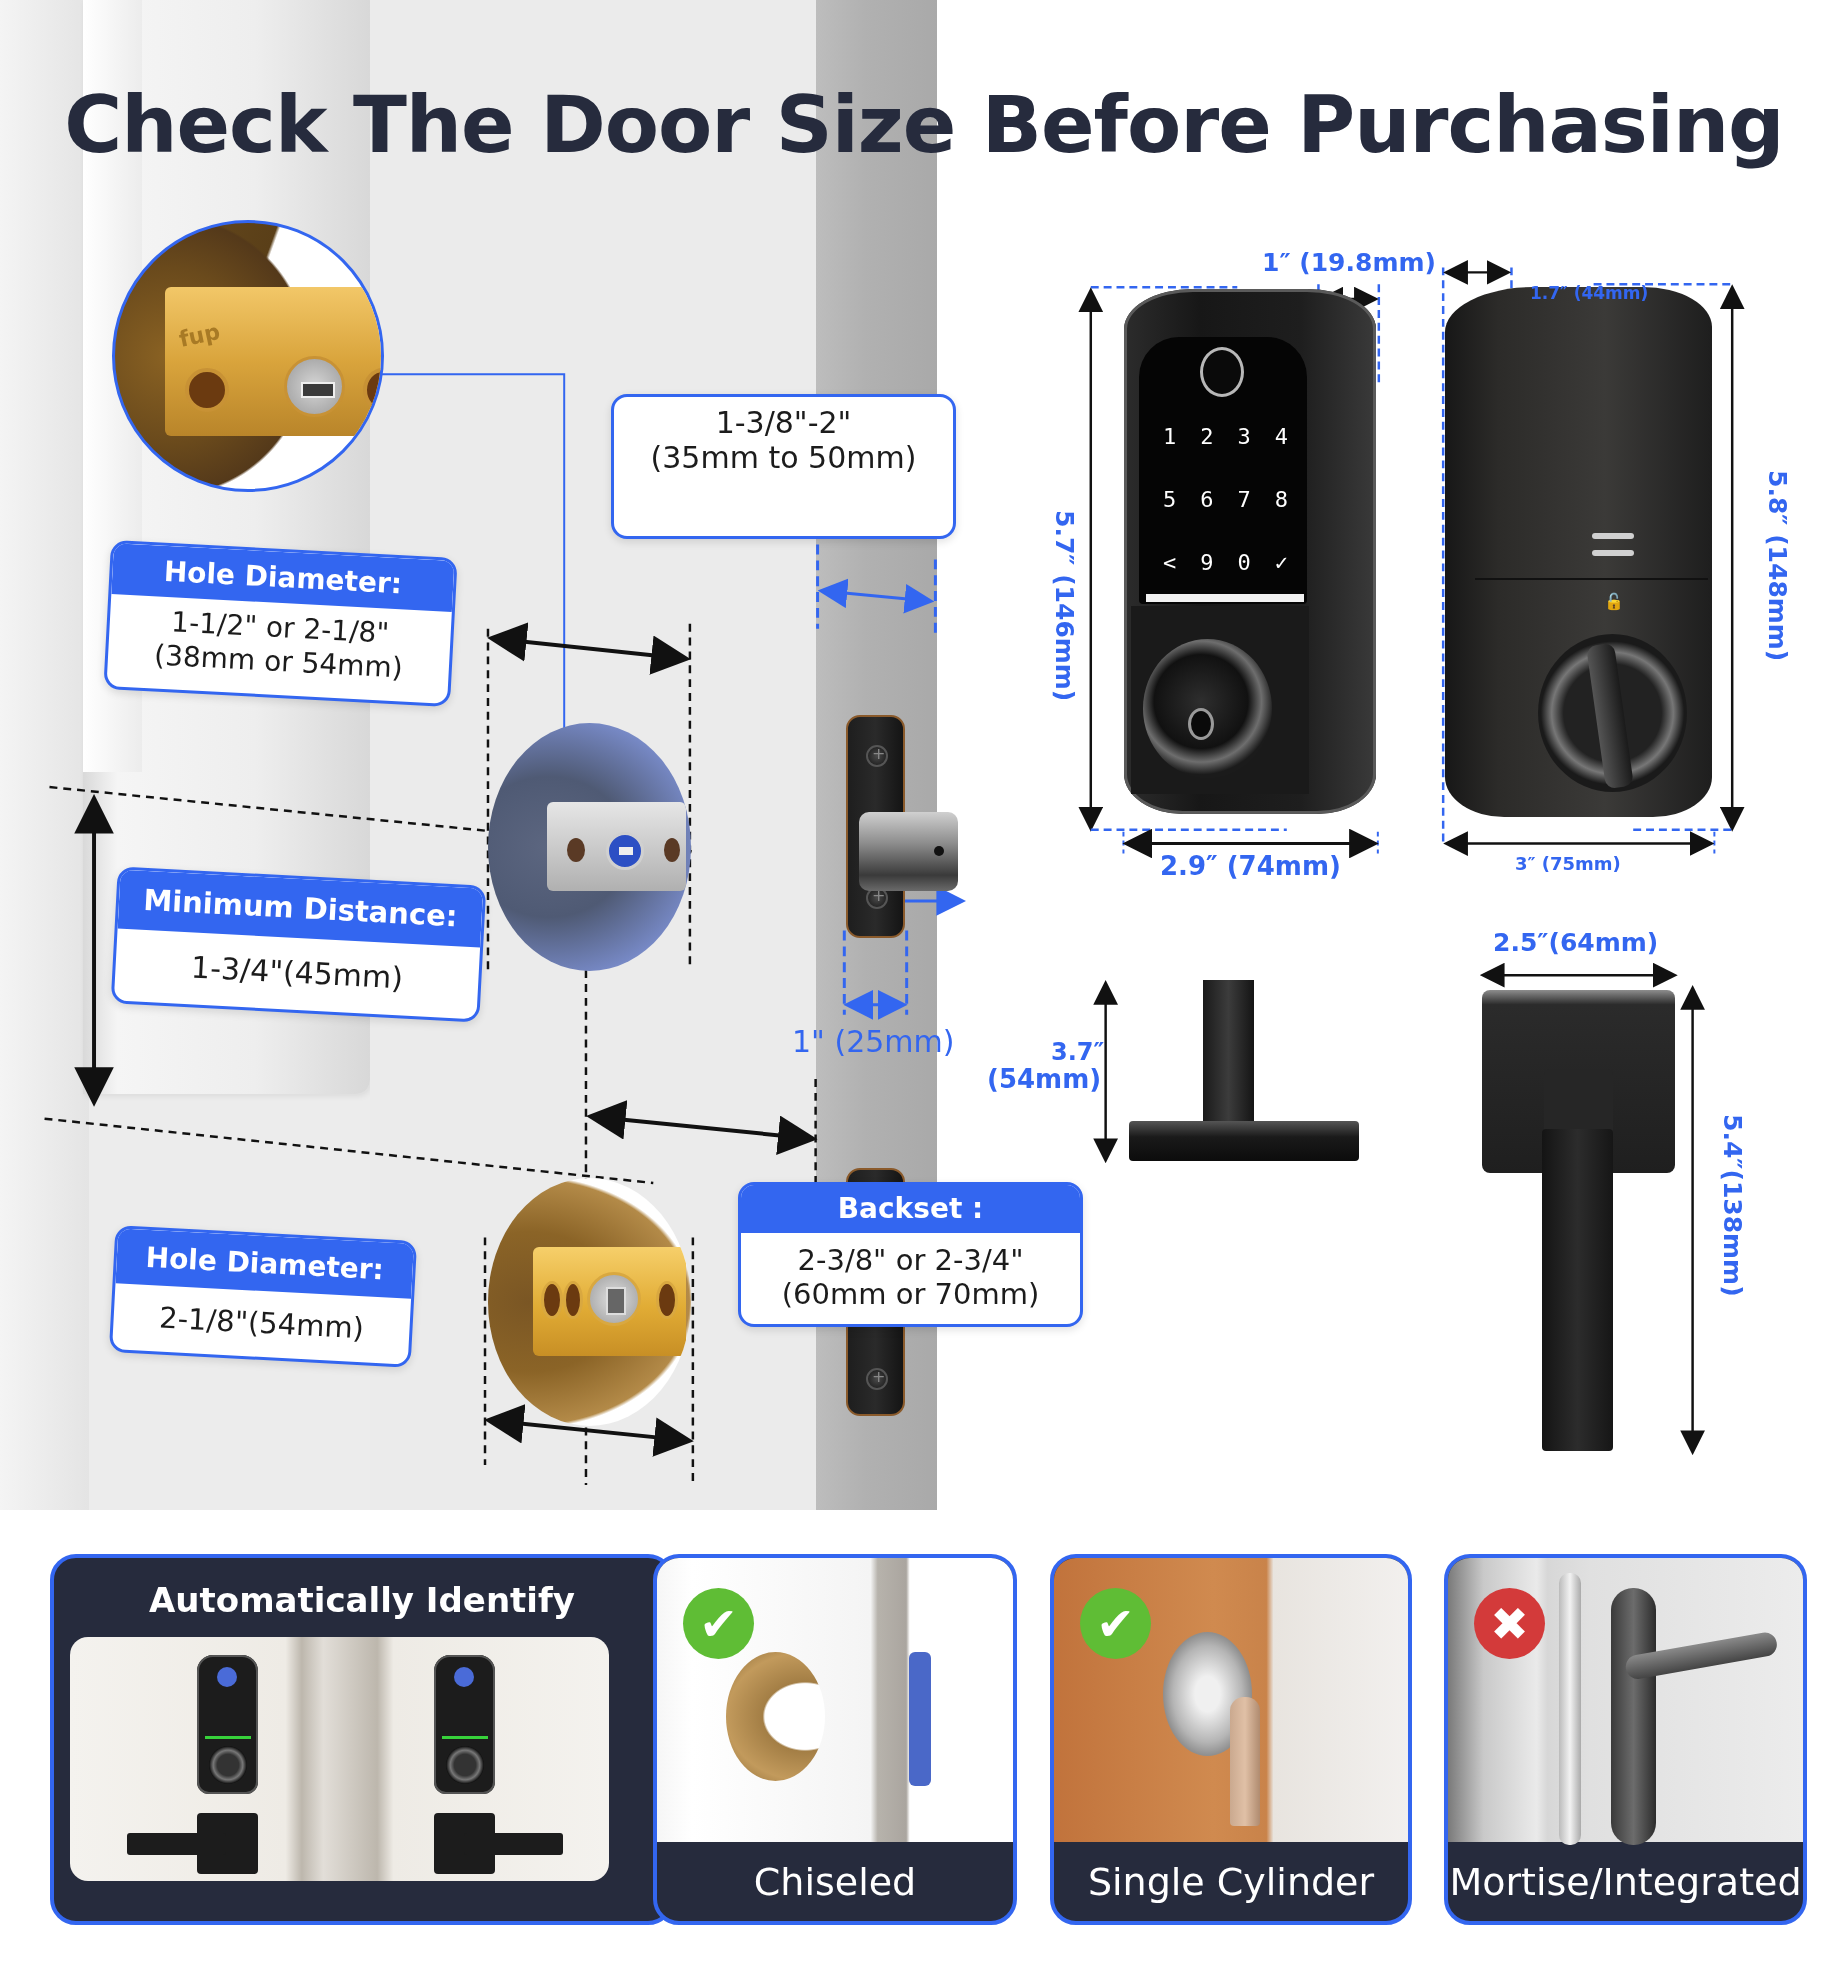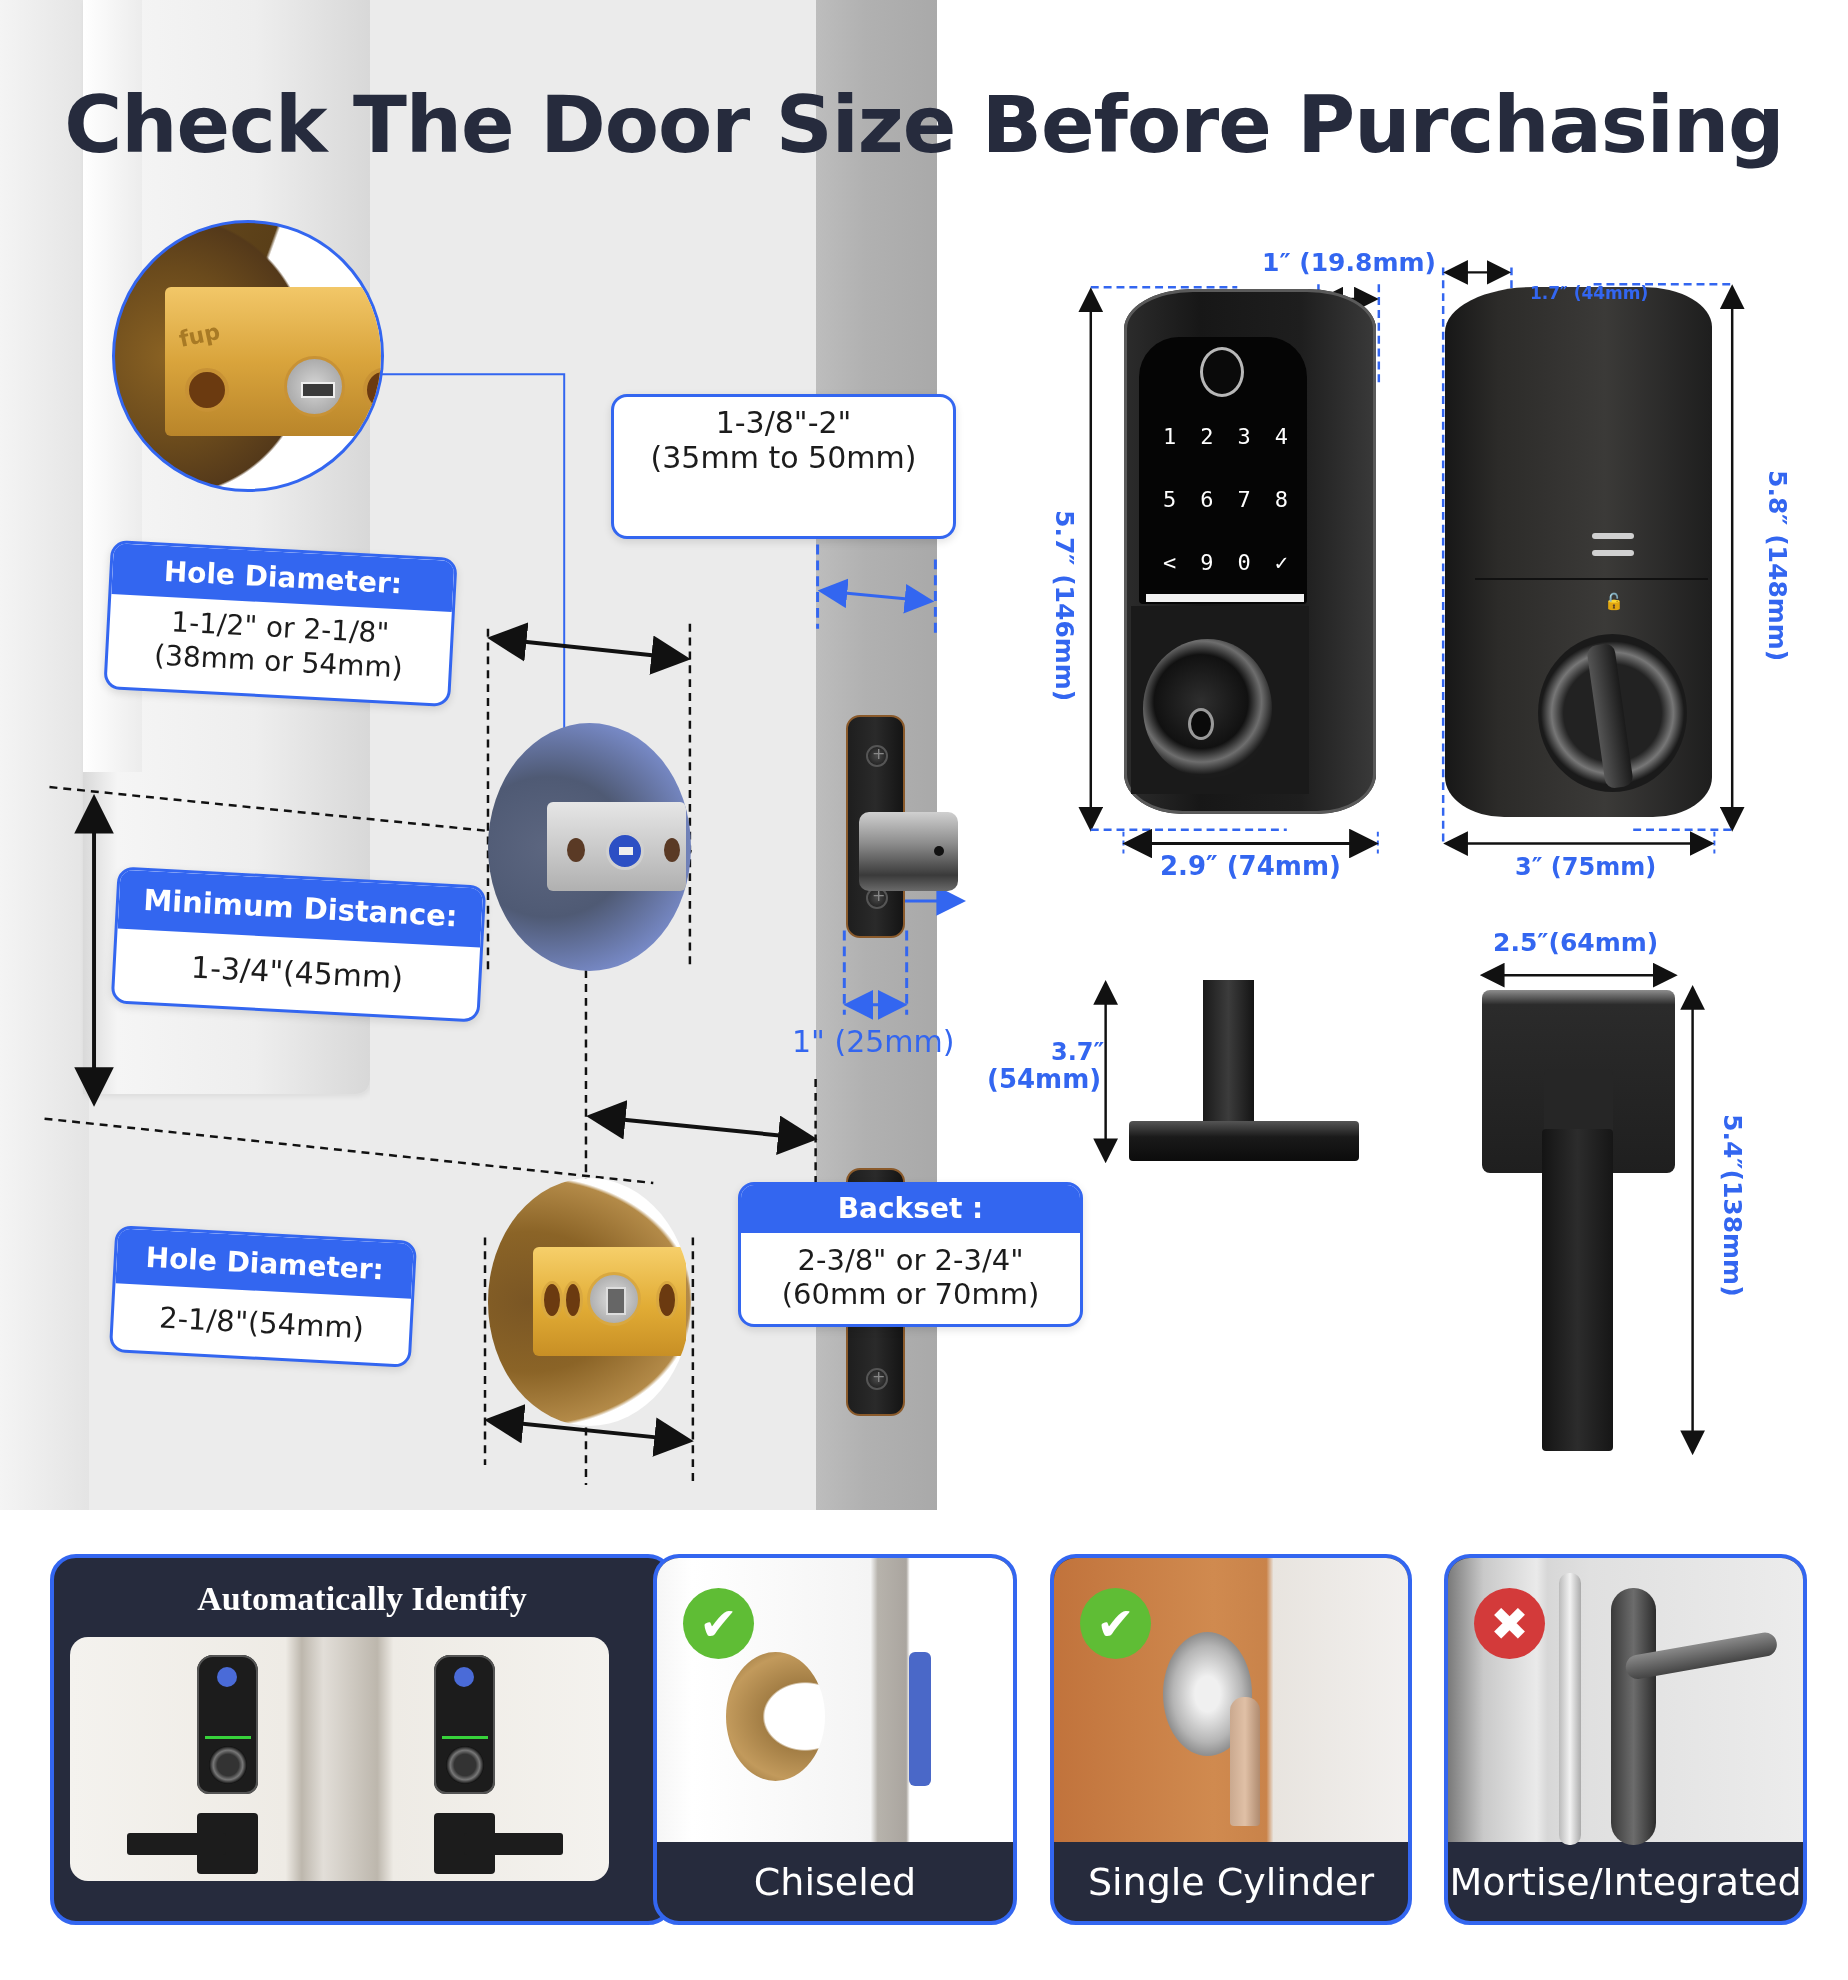--- a/index.html
+++ b/index.html
@@ -87,21 +87,21 @@
   .lever-arm { position: absolute; left: 1542px; top: 1129px; width: 71px; height: 322px; background: linear-gradient(90deg,#141414,#2c2c2c 50%,#161616); border-radius: 4px; }
 
   
   .card { position: absolute; top: 1554px; height: 371px; border: 4px solid #3366f0; border-radius: 26px; background: #262b3d; overflow: hidden; }
   .card .card-img { position: absolute; left: 0; top: 0; right: 0; bottom: 79px; }
   .card .card-caption { position: absolute; left: 0; right: 0; bottom: 0; height: 79px; display: flex; align-items: center; justify-content: center; color: #ffffff; font-size: 38px; font-family: "DejaVu Sans", sans-serif; margin-top: 24px; }
   .badge { position: absolute; left: 26px; top: 30px; width: 71px; height: 71px; border-radius: 50%; color: #ffffff; font-size: 46px; font-weight: bold; display: flex; align-items: center; justify-content: center; }
   .badge.ok { background: #5fbd35; }
   .badge.no { background: #d33a3a; }
 
-  .card-auto { left: 50px; width: 624px; font-family: Liberation Serif, serif; }
+  .card-auto { left: 50px; width: 624px; }
   .card-auto .auto-title { position: absolute; left: 0; right: 0; top: 22px; text-align: center; color: #fff; font-weight: bold; font-size: 34px; }
   .card-auto .auto-img { position: absolute; left: 16px; top: 79px; width: 539px; height: 244px; border-radius: 18px; background: linear-gradient(90deg,#f4f2ee 0%,#eeebe5 40%,#bdb7ad 43%,#e2ded8 47%,#bdb7ad 57%,#eeebe5 60%,#f4f2ee 100%); overflow: hidden; }
   .mini-lock { position: absolute; width: 61px; height: 139px; top: 18px; background: #1c1c1c; border-radius: 16px 16px 12px 12px; box-shadow: inset 0 0 0 2px #555; }
   .mini-lock .m-fp { position: absolute; left: 20px; top: 12px; width: 20px; height: 20px; border-radius: 50%; background: #4a6bd8; }
   .mini-lock .m-bar { position: absolute; left: 8px; top: 81px; width: 46px; height: 3px; background: #37d23b; }
   .mini-lock .m-knob { position: absolute; left: 12px; top: 91px; width: 38px; height: 38px; border-radius: 50%; background: radial-gradient(circle,#333 40%,#777 55%,#111 70%); }
   .mini-lever-rose { position: absolute; width: 61px; height: 61px; top: 176px; background: #1c1c1c; border-radius: 4px; }
   .mini-lever { position: absolute; width: 99px; height: 22px; top: 196px; background: #1c1c1c; border-radius: 3px; }
   .card-auto .auto-labels { position: absolute; left: 16px; right: 16px; bottom: 8px; display: flex; justify-content: space-between; color: #ffffff; font-size: 25px; }
   .card-auto .auto-labels b { font-weight: bold; }
@@ -302,21 +302,21 @@
 <div class="interior-body"></div>
 <div class="interior-divider"></div>
 <div class="interior-vent" style="left:1592px;top:533px;"></div>
 <div class="interior-vent" style="left:1592px;top:550px;"></div>
 <div class="unlock-icon">🔓</div>
 <div class="thumb-ring"></div>
 <div class="thumb-turn"></div>
 
 <div class="dim" style="left:1530px;top:246px;font-size:17px;margin-top:37px;">1.7″ (44mm)</div>
 <div class="dim rot" style="left:1792px;top:470px;font-size:25px;">5.8″ (148mm)</div>
-<div class="dim" style="left:1515px;top:853px;font-size:24px;">3″ (75mm)</div>
+<div class="dim" style="left:1515px;top:853px;font-size:18px;">3″ (75mm)</div>
 
 <div class="bolt-shaft"></div>
 <div class="bolt-plate"></div>
 <div class="dim" style="left:1051px;top:1038px;font-size:24px;text-align:right;width:40px;">3.7″</div>
 <div class="dim" style="left:987px;top:1064px;font-size:26px;">(54mm)</div>
 
 <div class="lever-rose"></div>
 <div class="lever-neck"></div>
 <div class="lever-arm"></div>
 <div class="dim" style="left:1493px;top:928px;font-size:25px;">2.5″(64mm)</div>

